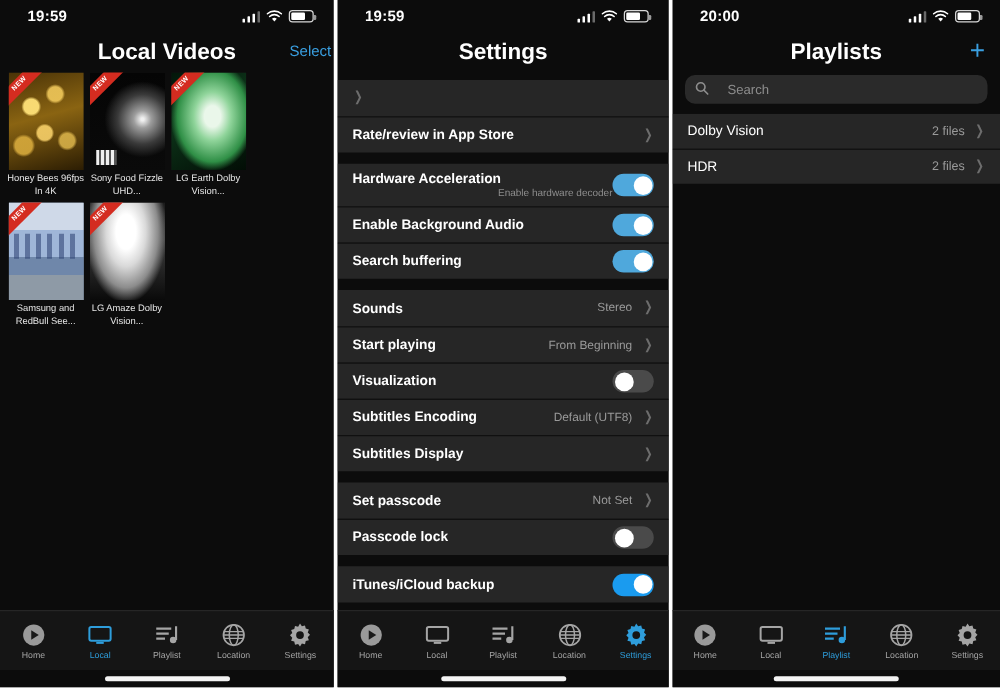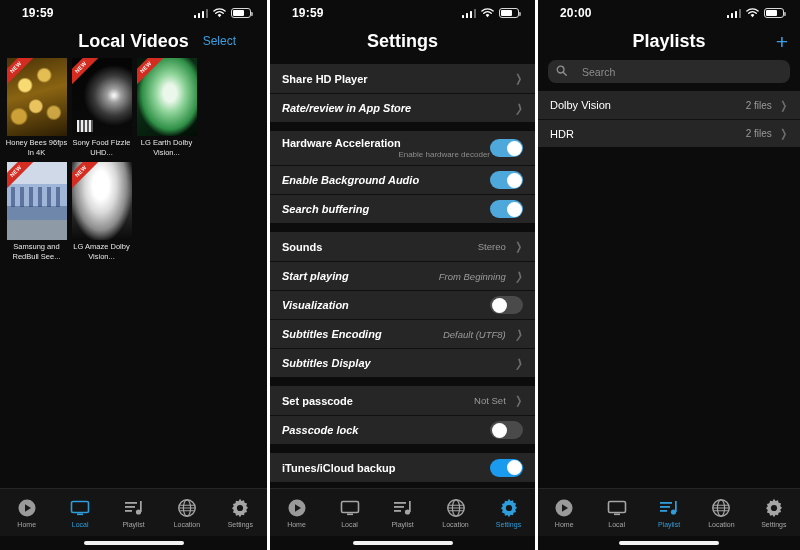--- a/index.html
+++ b/index.html
@@ -64,21 +64,21 @@
     flex: 0 0 30px;
     height: 30px;
     position: relative;
     display: flex;
     align-items: center;
     justify-content: center;
     color: #fff;
   }
   .nav-title { font-size: 18px; font-weight: bold; }
   .nav-right {
-    position: absolute; right: 31px; top: 50%;
+    position: absolute; right: 2px; top: 50%;
     transform: translateY(-50%);
     color: #3a9fe0; font-size: 12px;
   }
   .plus-btn {
     position:absolute; right: 12px; top: 50%;
     transform: translateY(-50%);
     color: #3a9fe0; font-size: 21px; line-height: 1; font-weight: 300;
   }
 
   
@@ -167,21 +167,21 @@
   .settings-scroll { flex:1 1 auto; overflow:hidden; }
   .group { margin-bottom: 9px; }
   .row {
     background: #262626;
     min-height: 29px;
     display: flex;
     align-items: center;
     padding: 0 12px;
     position: relative;
   }
-  .row + .row { border-top: 1px solid #101010; font-style: italic; }
+  .row + .row { border-top: 1px solid #101010; }
   .row-text { flex: 1 1 auto; }
   .row-title { color: #fff; font-size: 11px; font-weight: bold; }
   .row-sub { color: #8d8d8d; font-size: 8px; margin-top: 1px; text-align: right; }
   .row-value { color: #9a9a9a; font-size: 9.5px; margin-right: 8px; }
   .chev {
     color: #6d6d6d; font-size: 11px; line-height: 1;
     transform: scaleX(.75);
   }
   .switch {
     width: 33px; height: 18px; border-radius: 9px;
@@ -406,23 +406,20 @@
     </div>
 
     <div class="navbar">
       <div class="nav-title">Settings</div>
     </div>
 
     <div class="settings-scroll">
 
       <div class="group" style="margin-top:8px;">
         <div class="row">
-          <div class="row-text">
-              <div class="row-title">Share HD Player</div>
-            </div>
           <span class="chev">❯</span>
         </div>
         <div class="row">
           <div class="row-text">
               <div class="row-title">Rate/review in App Store</div>
             </div>
           <span class="chev">❯</span>
         </div>
       </div>
 

